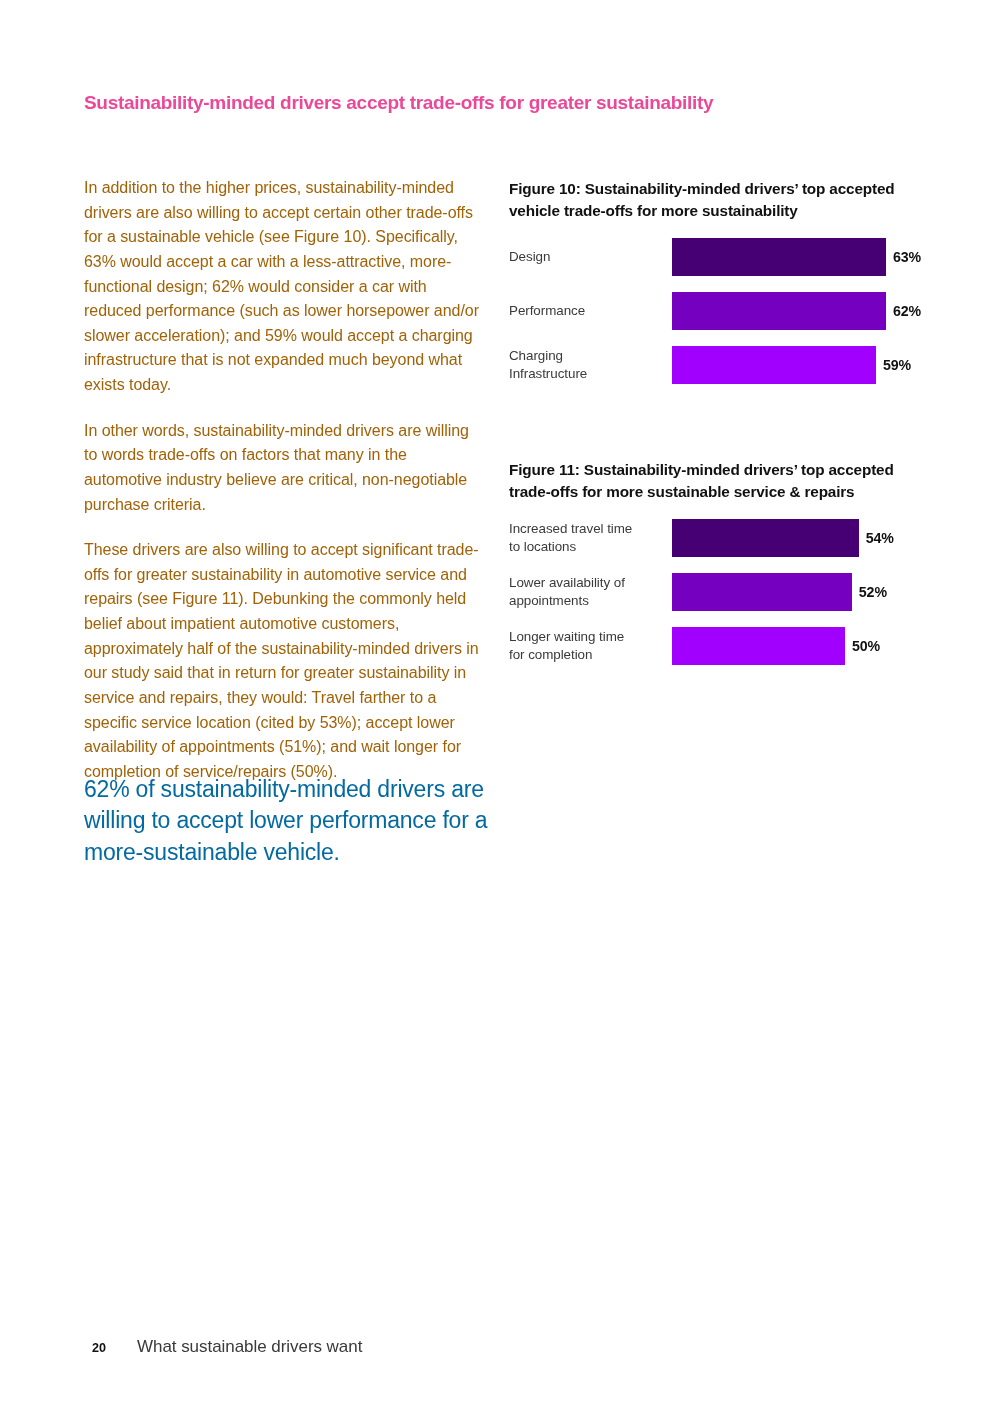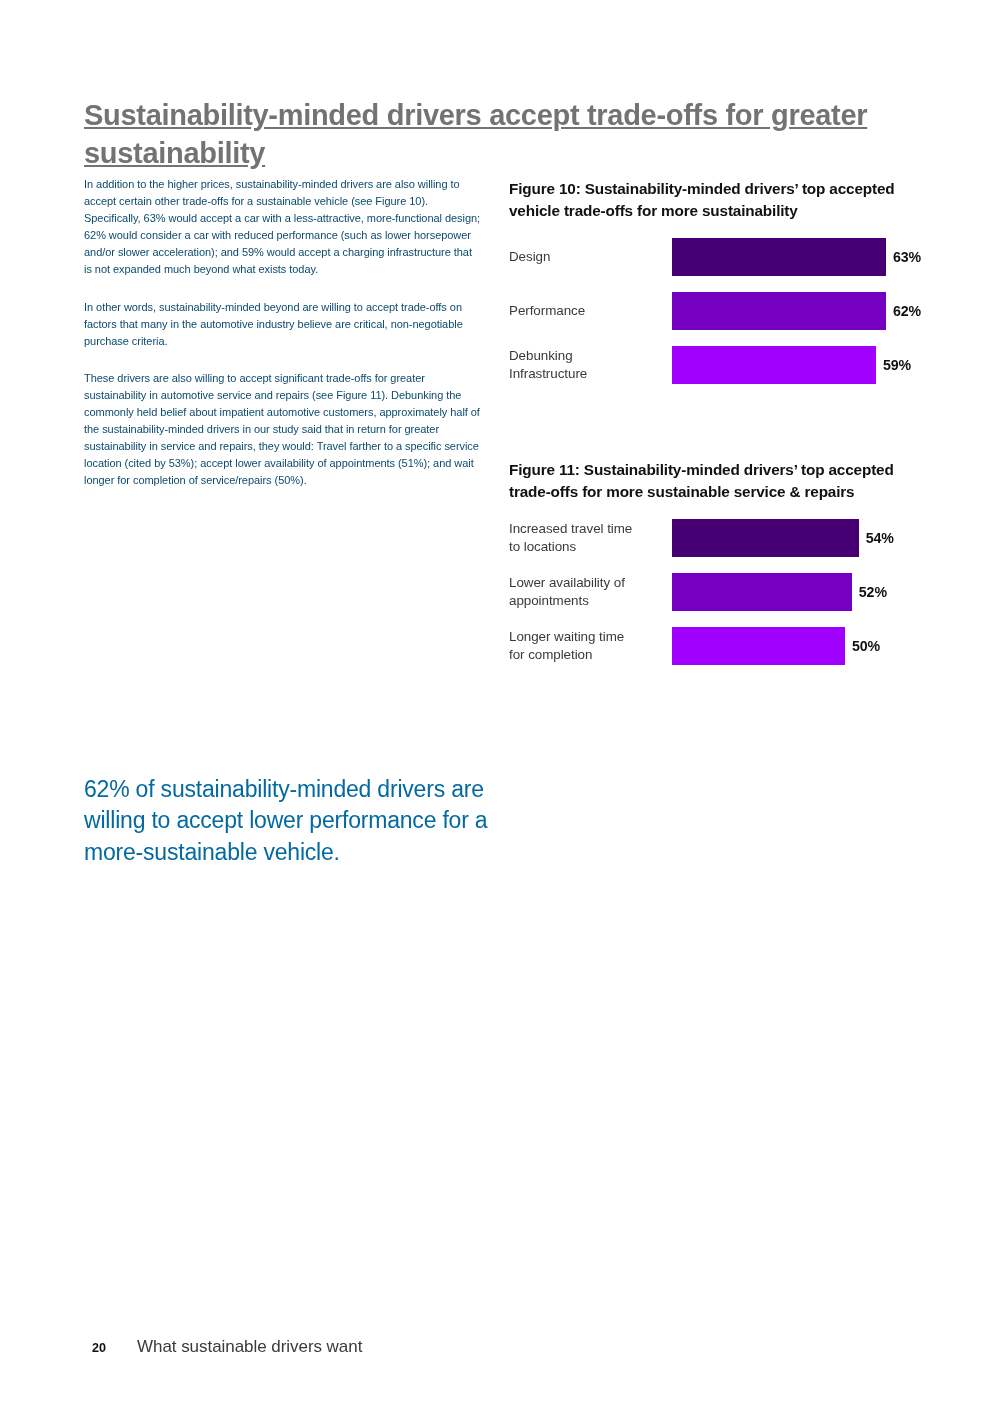--- a/index.html
+++ b/index.html
@@ -21,39 +21,38 @@
     inset: 0;
     background: #ffffff;
   }
 
   
   .page-title {
     position: absolute;
     left: 84px;
     top: 78px;
     width: 790px;
-    font-size: 29px;
+    font-size: 19px;
     line-height: 1.28;
     font-weight: bold;
     letter-spacing: -0.3px;
-    color: #737373;
-    text-decoration: underline;
+    color: #ec4899;
   }
 
   
   .left-col {
     position: absolute;
     left: 84px;
     top: 176px;
     width: 398px;
   }
   .body-para {
-    font-size: 11px;
+    font-size: 16px;
     line-height: 1.54;
-    color: #0c4a6e;
+    color: #a16207;
     margin: 0 0 21px 0;
     letter-spacing: -0.05px;
   }
   .pull-quote {
     position: absolute;
     left: 84px;
     top: 774px;
     width: 410px;
     font-size: 23px;
     line-height: 1.36;
@@ -142,21 +141,21 @@
 </style>
 </head>
 <body>
 
 <div class="page">
 
   <h1 class="page-title">Sustainability-minded drivers accept trade-offs for greater sustainability</h1>
 
   <div class="left-col">
     <p class="body-para">In addition to the higher prices, sustainability-minded drivers are also willing to accept certain other trade-offs for a sustainable vehicle (see Figure 10). Specifically, 63% would accept a car with a less-attractive, more-functional design; 62% would consider a car with reduced performance (such as lower horsepower and/or slower acceleration); and 59% would accept a charging infrastructure that is not expanded much beyond what exists today.</p>
-    <p class="body-para">In other words, sustainability-minded beyond are willing to accept trade-offs on factors that many in the automotive industry believe are critical, non-negotiable purchase criteria.</p>
+    <p class="body-para">In other words, sustainability-minded drivers are willing to words trade-offs on factors that many in the automotive industry believe are critical, non-negotiable purchase criteria.</p>
     <p class="body-para">These drivers are also willing to accept significant trade-offs for greater sustainability in automotive service and repairs (see Figure 11). Debunking the commonly held belief about impatient automotive customers, approximately half of the sustainability-minded drivers in our study said that in return for greater sustainability in service and repairs, they would: Travel farther to a specific service location (cited by 53%); accept lower availability of appointments (51%); and wait longer for completion of service/repairs (50%).</p>
   </div>
 
   <div class="pull-quote">62% of sustainability-minded drivers are willing to accept lower performance for a more-sustainable vehicle.</div>
 
   <div class="fig" id="figure-10">
     <div class="fig-title">Figure 10: Sustainability-minded drivers’ top accepted vehicle trade-offs for more sustainability</div>
     <div class="chart">
 
       <div class="bar-row">
@@ -169,21 +168,21 @@
 
       <div class="bar-row">
         <div class="bar-label">Performance</div>
         <div class="bar-track">
           <span class="bar-fill" style="width: 86.1111%; background: rgb(117, 0, 192);"></span>
           <span class="bar-value">62%</span>
         </div>
       </div>
 
       <div class="bar-row">
-        <div class="bar-label">Debunking Infrastructure</div>
+        <div class="bar-label">Charging Infrastructure</div>
         <div class="bar-track">
           <span class="bar-fill" style="width: 81.9444%; background: rgb(161, 0, 255);"></span>
           <span class="bar-value">59%</span>
         </div>
       </div>
 
     </div>
   </div>
 
   <div class="fig" id="figure-11">

